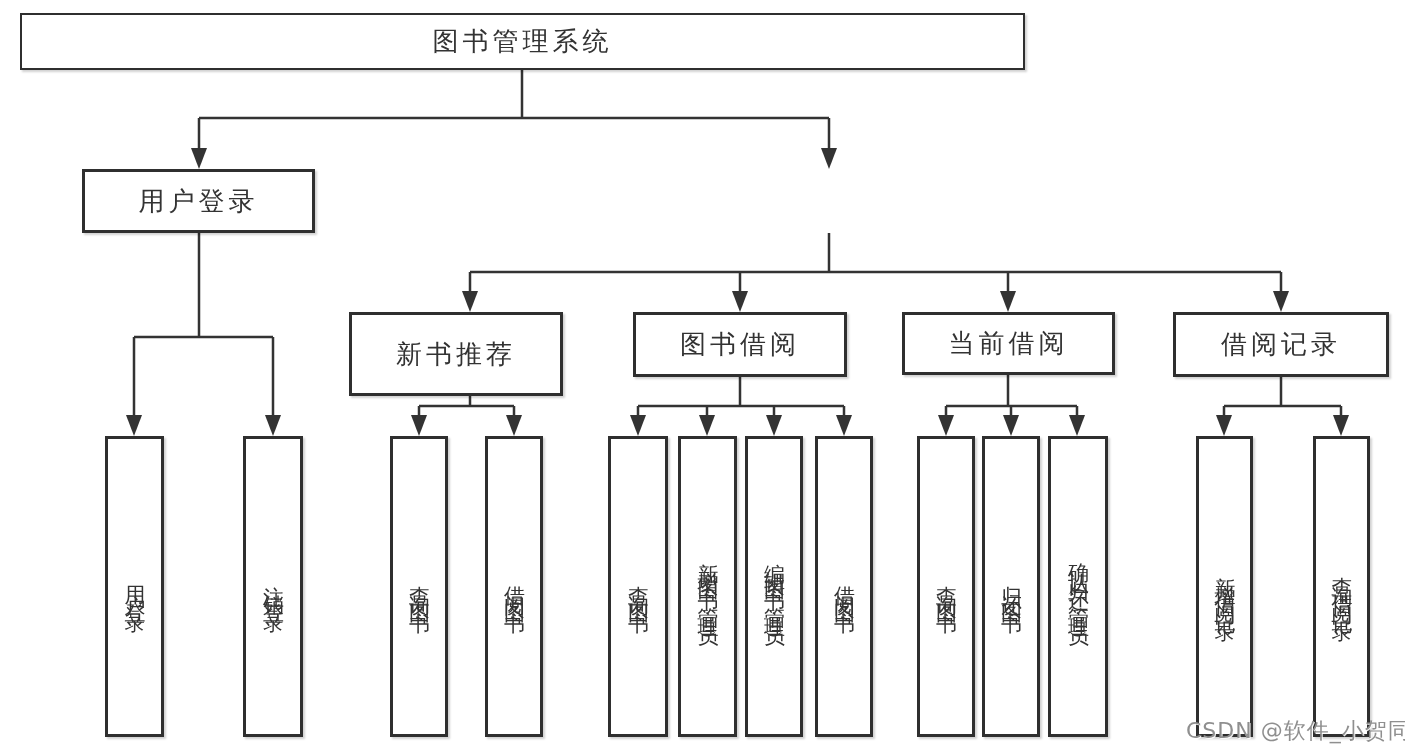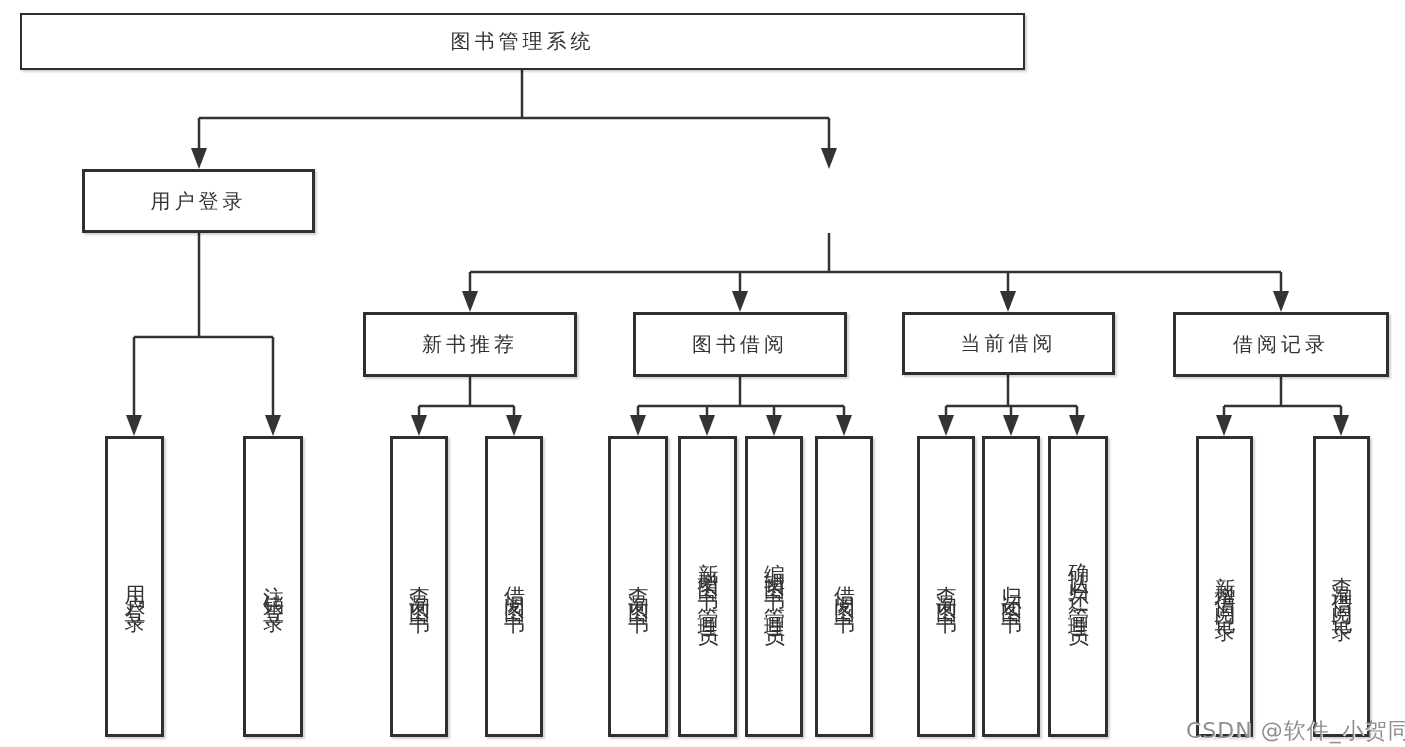--- a/index.html
+++ b/index.html
@@ -8,21 +8,21 @@
     font-family:"DejaVu Sans","Liberation Sans",sans-serif;
     color:#333333; overflow:hidden;
   }
   .wires { position:absolute; left:0; top:0; z-index:1; }
   .node {
     position:absolute; z-index:2; box-sizing:border-box;
     border:3px solid #2f2f2f; background:#ffffff;
     display:flex; align-items:center; justify-content:center;
     box-shadow:2px 2px 2px rgba(0,0,0,0.18);
   }
-  .hbox { font-size:20px; letter-spacing:4px; white-space:nowrap; }
+  .hbox { font-size:26px; letter-spacing:4px; white-space:nowrap; }
   .vbox {
     font-size:21px; letter-spacing:9px;
     writing-mode:vertical-rl; text-orientation:mixed;
     line-height:1;
   }
   .watermark {
     position:absolute; z-index:3; left:1186px; top:716px;
     font-size:22px; letter-spacing:1px; color:#8f8f8f;
     text-shadow:1px 1px 0 rgba(255,255,255,0.9);
     white-space:nowrap;
@@ -67,21 +67,21 @@
   </svg>
 
   <div class="node hbox" style="left:20px;top:13px;width:1005px;height:57px;border-width:2px">
     <span>图书管理系统</span>
   </div>
 
   <div class="node hbox" style="left:82px;top:169px;width:233px;height:64px">
     <span>用户登录</span>
   </div>
 
-  <div class="node hbox" style="left:363px;top:312px;width:214px;height:65px">
+  <div class="node hbox" style="left:349px;top:312px;width:214px;height:84px">
     <span>新书推荐</span>
   </div>
   <div class="node hbox" style="left:902px;top:312px;width:213px;height:63px">
     <span>当前借阅</span>
   </div>
   <div class="node hbox" style="left:633px;top:312px;width:214px;height:65px">
     <span>图书借阅</span>
   </div>
   <div class="node hbox" style="left:1173px;top:312px;width:216px;height:65px">
     <span>借阅记录</span>

